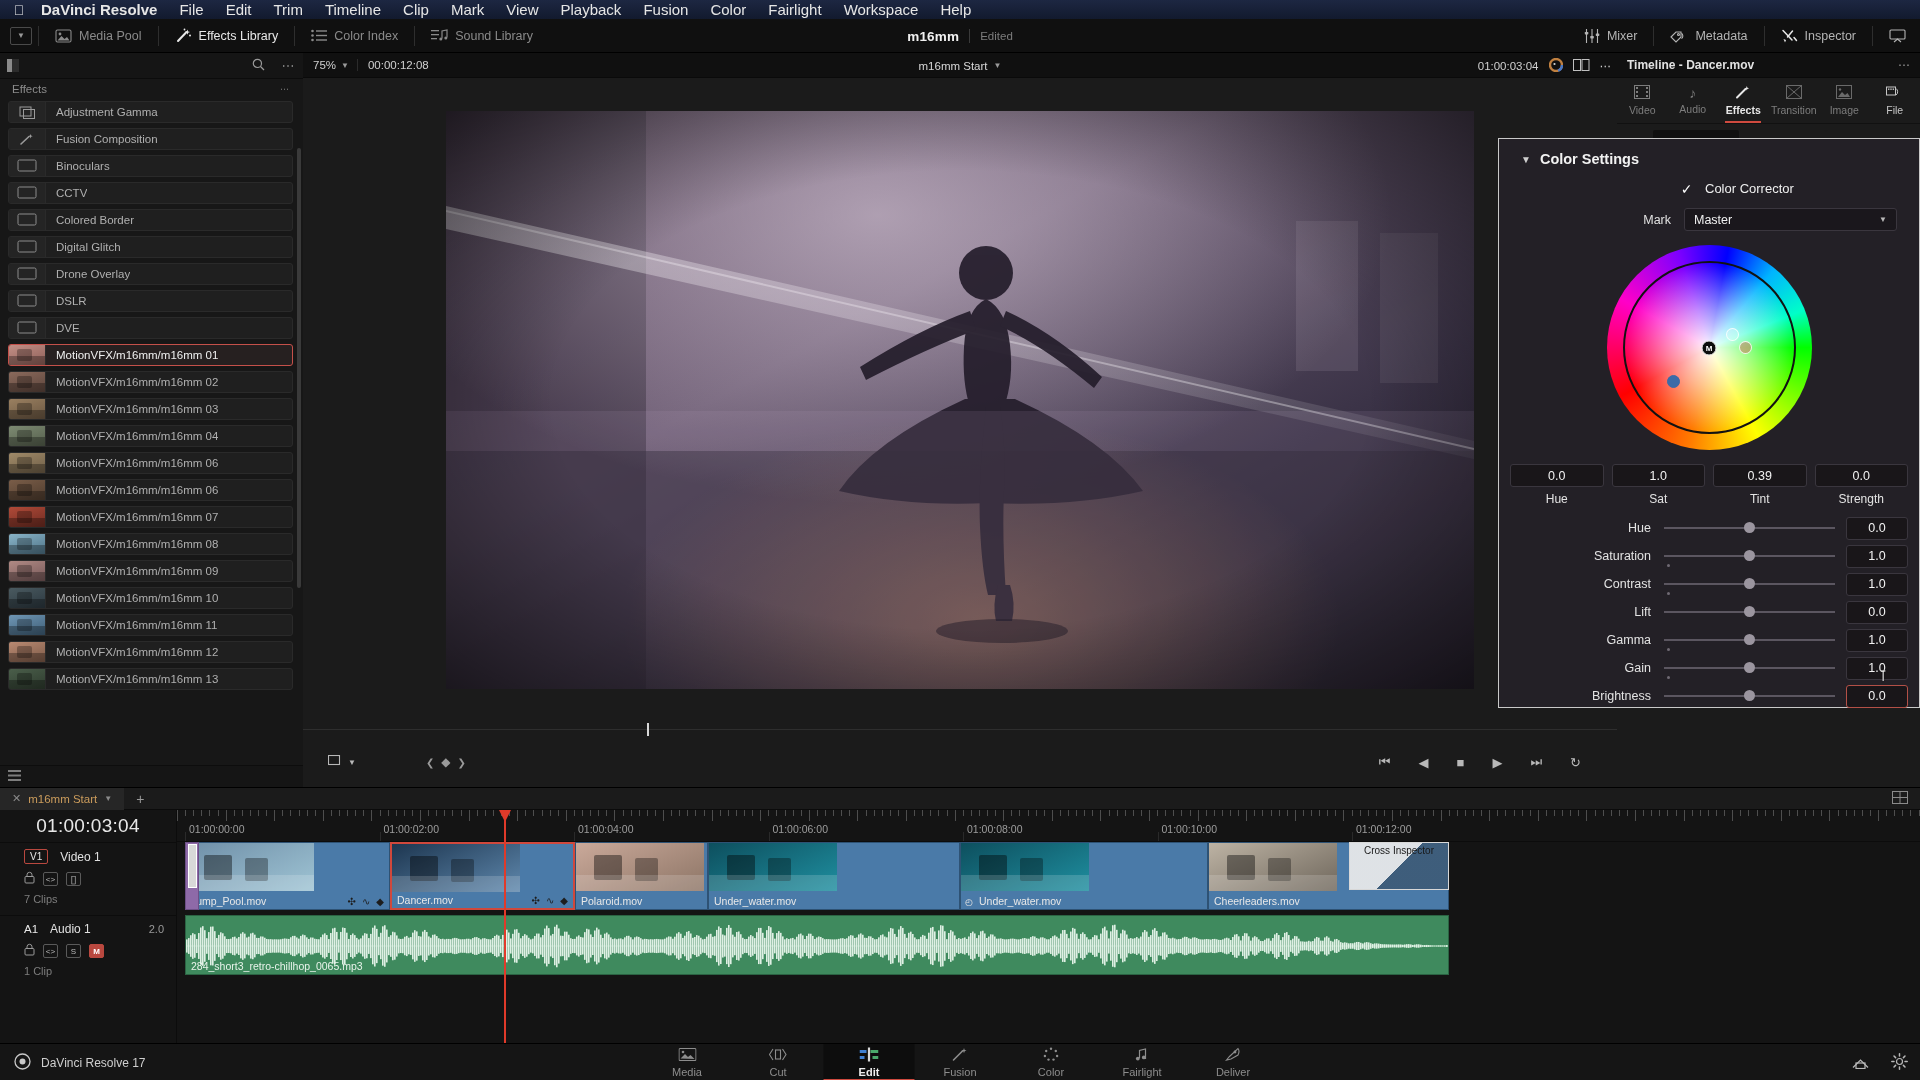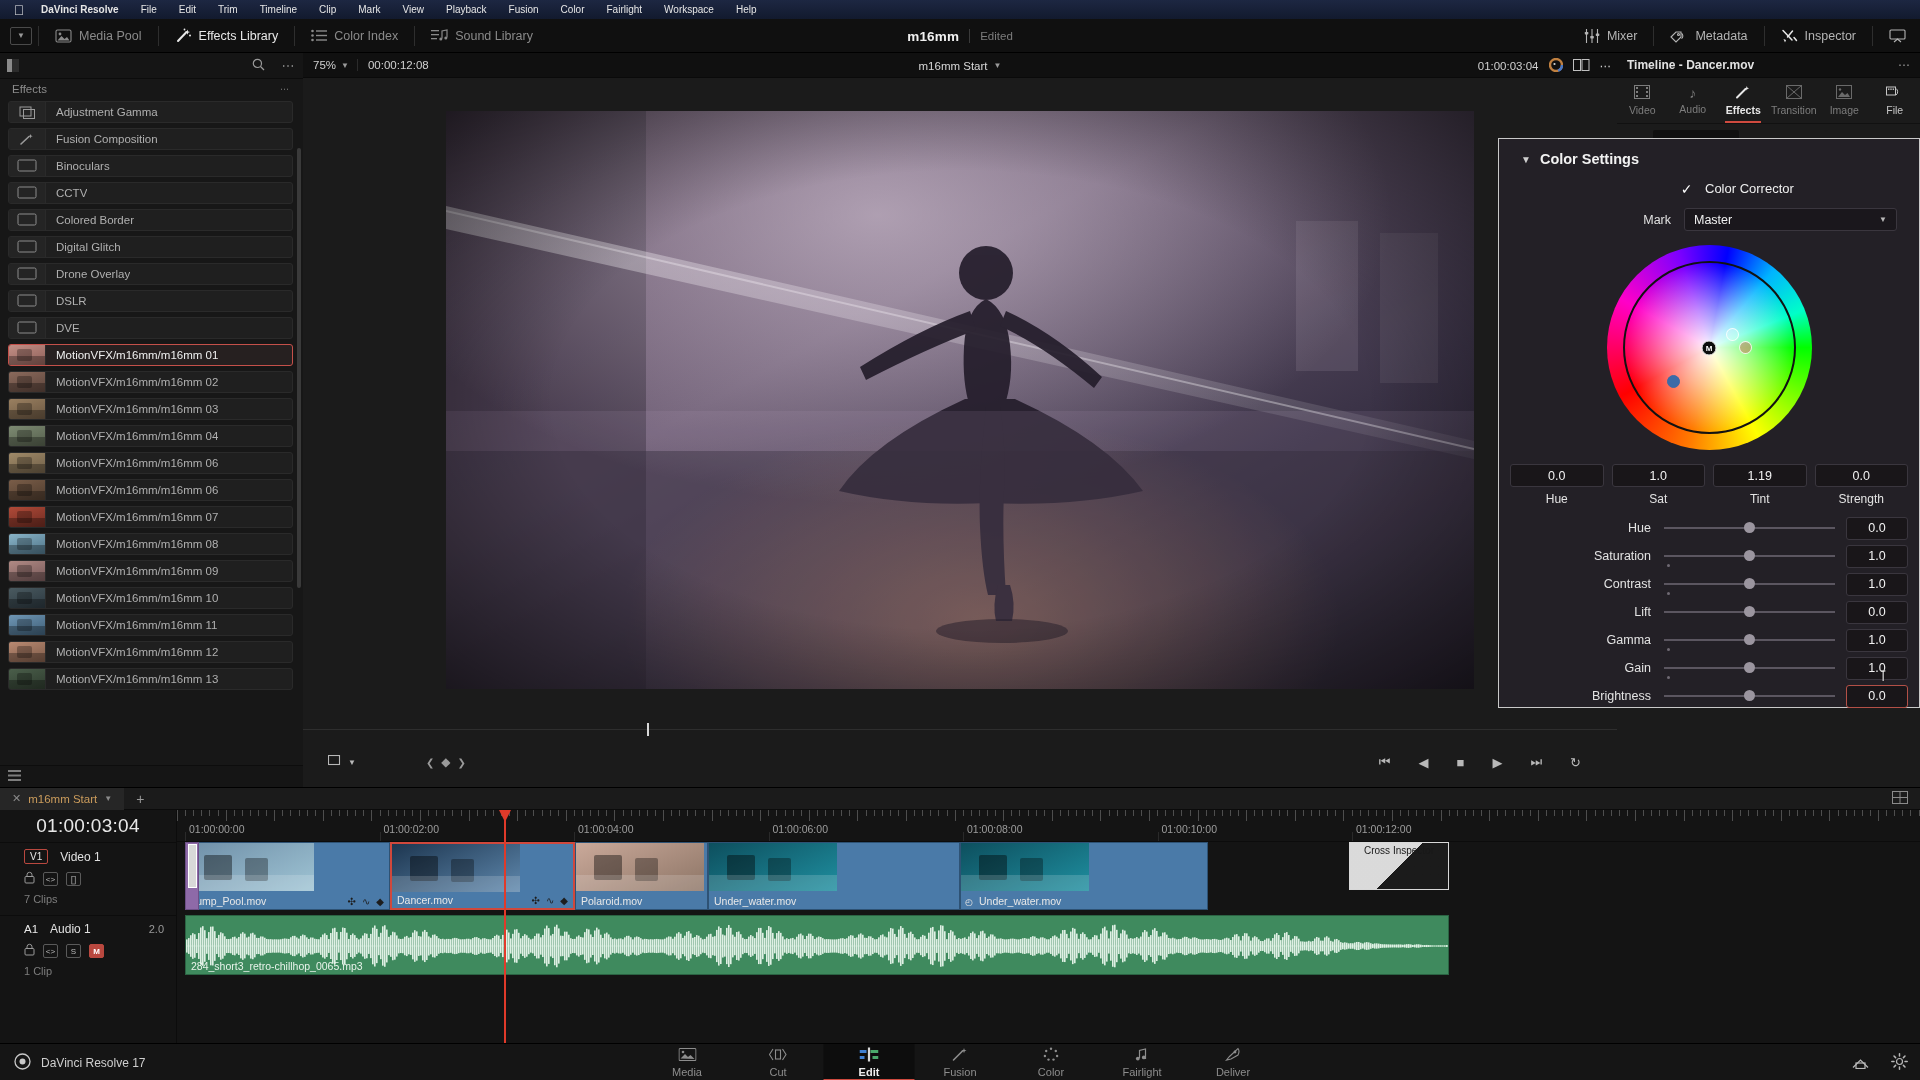--- a/index.html
+++ b/index.html
@@ -13,21 +13,21 @@
   }
   #app { position:relative; width:1920px; height:1080px; }
 
   
   .menubar {
     position:absolute; left:0; top:0; width:1920px; height:19px;
     background:linear-gradient(180deg,#1d2742 0%, #121a2e 100%);
     display:flex; align-items:center; padding-left:8px; gap:0;
   }
   .apple-logo { width:22px; text-align:center; color:#e8e8e8; font-size:14px; line-height:1; }
-  .menubar .mi { padding:0 11px; font-size:10px; color:#e6e6e6; line-height:19px; }
+  .menubar .mi { padding:0 11px; font-size:15px; color:#e6e6e6; line-height:19px; }
   .menubar .mi.bold { font-weight:bold; }
 
   
   .apptoolbar {
     position:absolute; left:0; top:19px; width:1920px; height:34px;
     background:#101010; display:flex; align-items:center;
     border-bottom:1px solid #000;
   }
   .tb-dd {
     width:22px; height:18px; border:1px solid #4a4a4a; border-radius:2px;
@@ -806,21 +806,21 @@
     <div class="cp-numrow">
       <div class="cell">
         <div class="box">0.0</div>
         <div class="cap">Hue</div>
       </div>
       <div class="cell">
         <div class="box">1.0</div>
         <div class="cap">Sat</div>
       </div>
       <div class="cell">
-        <div class="box">1.19</div>
+        <div class="box">0.39</div>
         <div class="cap">Tint</div>
       </div>
       <div class="cell">
         <div class="box">0.0</div>
         <div class="cap">Strength</div>
       </div>
     </div>
 
     <div class="cp-sliders" id="cp-sliders">
         <div class="sl-row">
@@ -1400,20 +1400,30 @@
             <div class="clip" style="left: 783px; width: 248px;">
               <span style="position: absolute; left: 4px; bottom: 2px; font-size: 9px; color: rgb(224, 224, 224);">◴</span>
               <div class="thumbs">
                 <div style="width:128px;height:48px;background:linear-gradient(155deg,#0d4f5e,#1f8fa0);position:relative;overflow:hidden">
                   <div style="position:absolute;left:14%;top:24%;width:22%;height:54%;background:rgba(0,0,0,.40);border-radius:2px"></div>
                   <div style="position:absolute;left:46%;top:32%;width:18%;height:48%;background:rgba(0,0,0,.32);border-radius:2px"></div>
                   <div style="position:absolute;left:0;right:0;bottom:0;height:34%;background:rgba(255,255,255,.16)"></div>
                 </div>
               </div>
               <div class="nm" style="padding-left: 13px;">Under_water.mov</div>
+            </div>
+            <div class="clip" style="left: 1031px; width: 241px;">
+              <div class="thumbs">
+                <div style="width:128px;height:48px;background:linear-gradient(155deg,#bdb3a4,#6f675c);position:relative;overflow:hidden">
+                  <div style="position:absolute;left:14%;top:24%;width:22%;height:54%;background:rgba(0,0,0,.40);border-radius:2px"></div>
+                  <div style="position:absolute;left:46%;top:32%;width:18%;height:48%;background:rgba(0,0,0,.32);border-radius:2px"></div>
+                  <div style="position:absolute;left:0;right:0;bottom:0;height:34%;background:rgba(255,255,255,.16)"></div>
+                </div>
+              </div>
+              <div class="nm">Cheerleaders.mov</div>
             </div>
             <div style="position: absolute; left: 8px; top: 0px; width: 14px; height: 68px; background: rgb(142, 106, 168); border: 1px solid rgb(109, 79, 134);"></div>
             <div style="position: absolute; left: 11px; top: 2px; width: 9px; height: 44px; background: rgb(216, 216, 216); border: 1px solid rgb(255, 255, 255);"></div>
             <div class="xdis" style="left: 1172px; width: 100px;">
               <span>Cross Inspector</span>
             </div>
           </div>
         <div class="a1track" id="a1-track">
             <div class="aclip" style="left: 8px; width: 1264px;">
               <svg width="1264" height="60" style="position:absolute;left:0;top:0">

